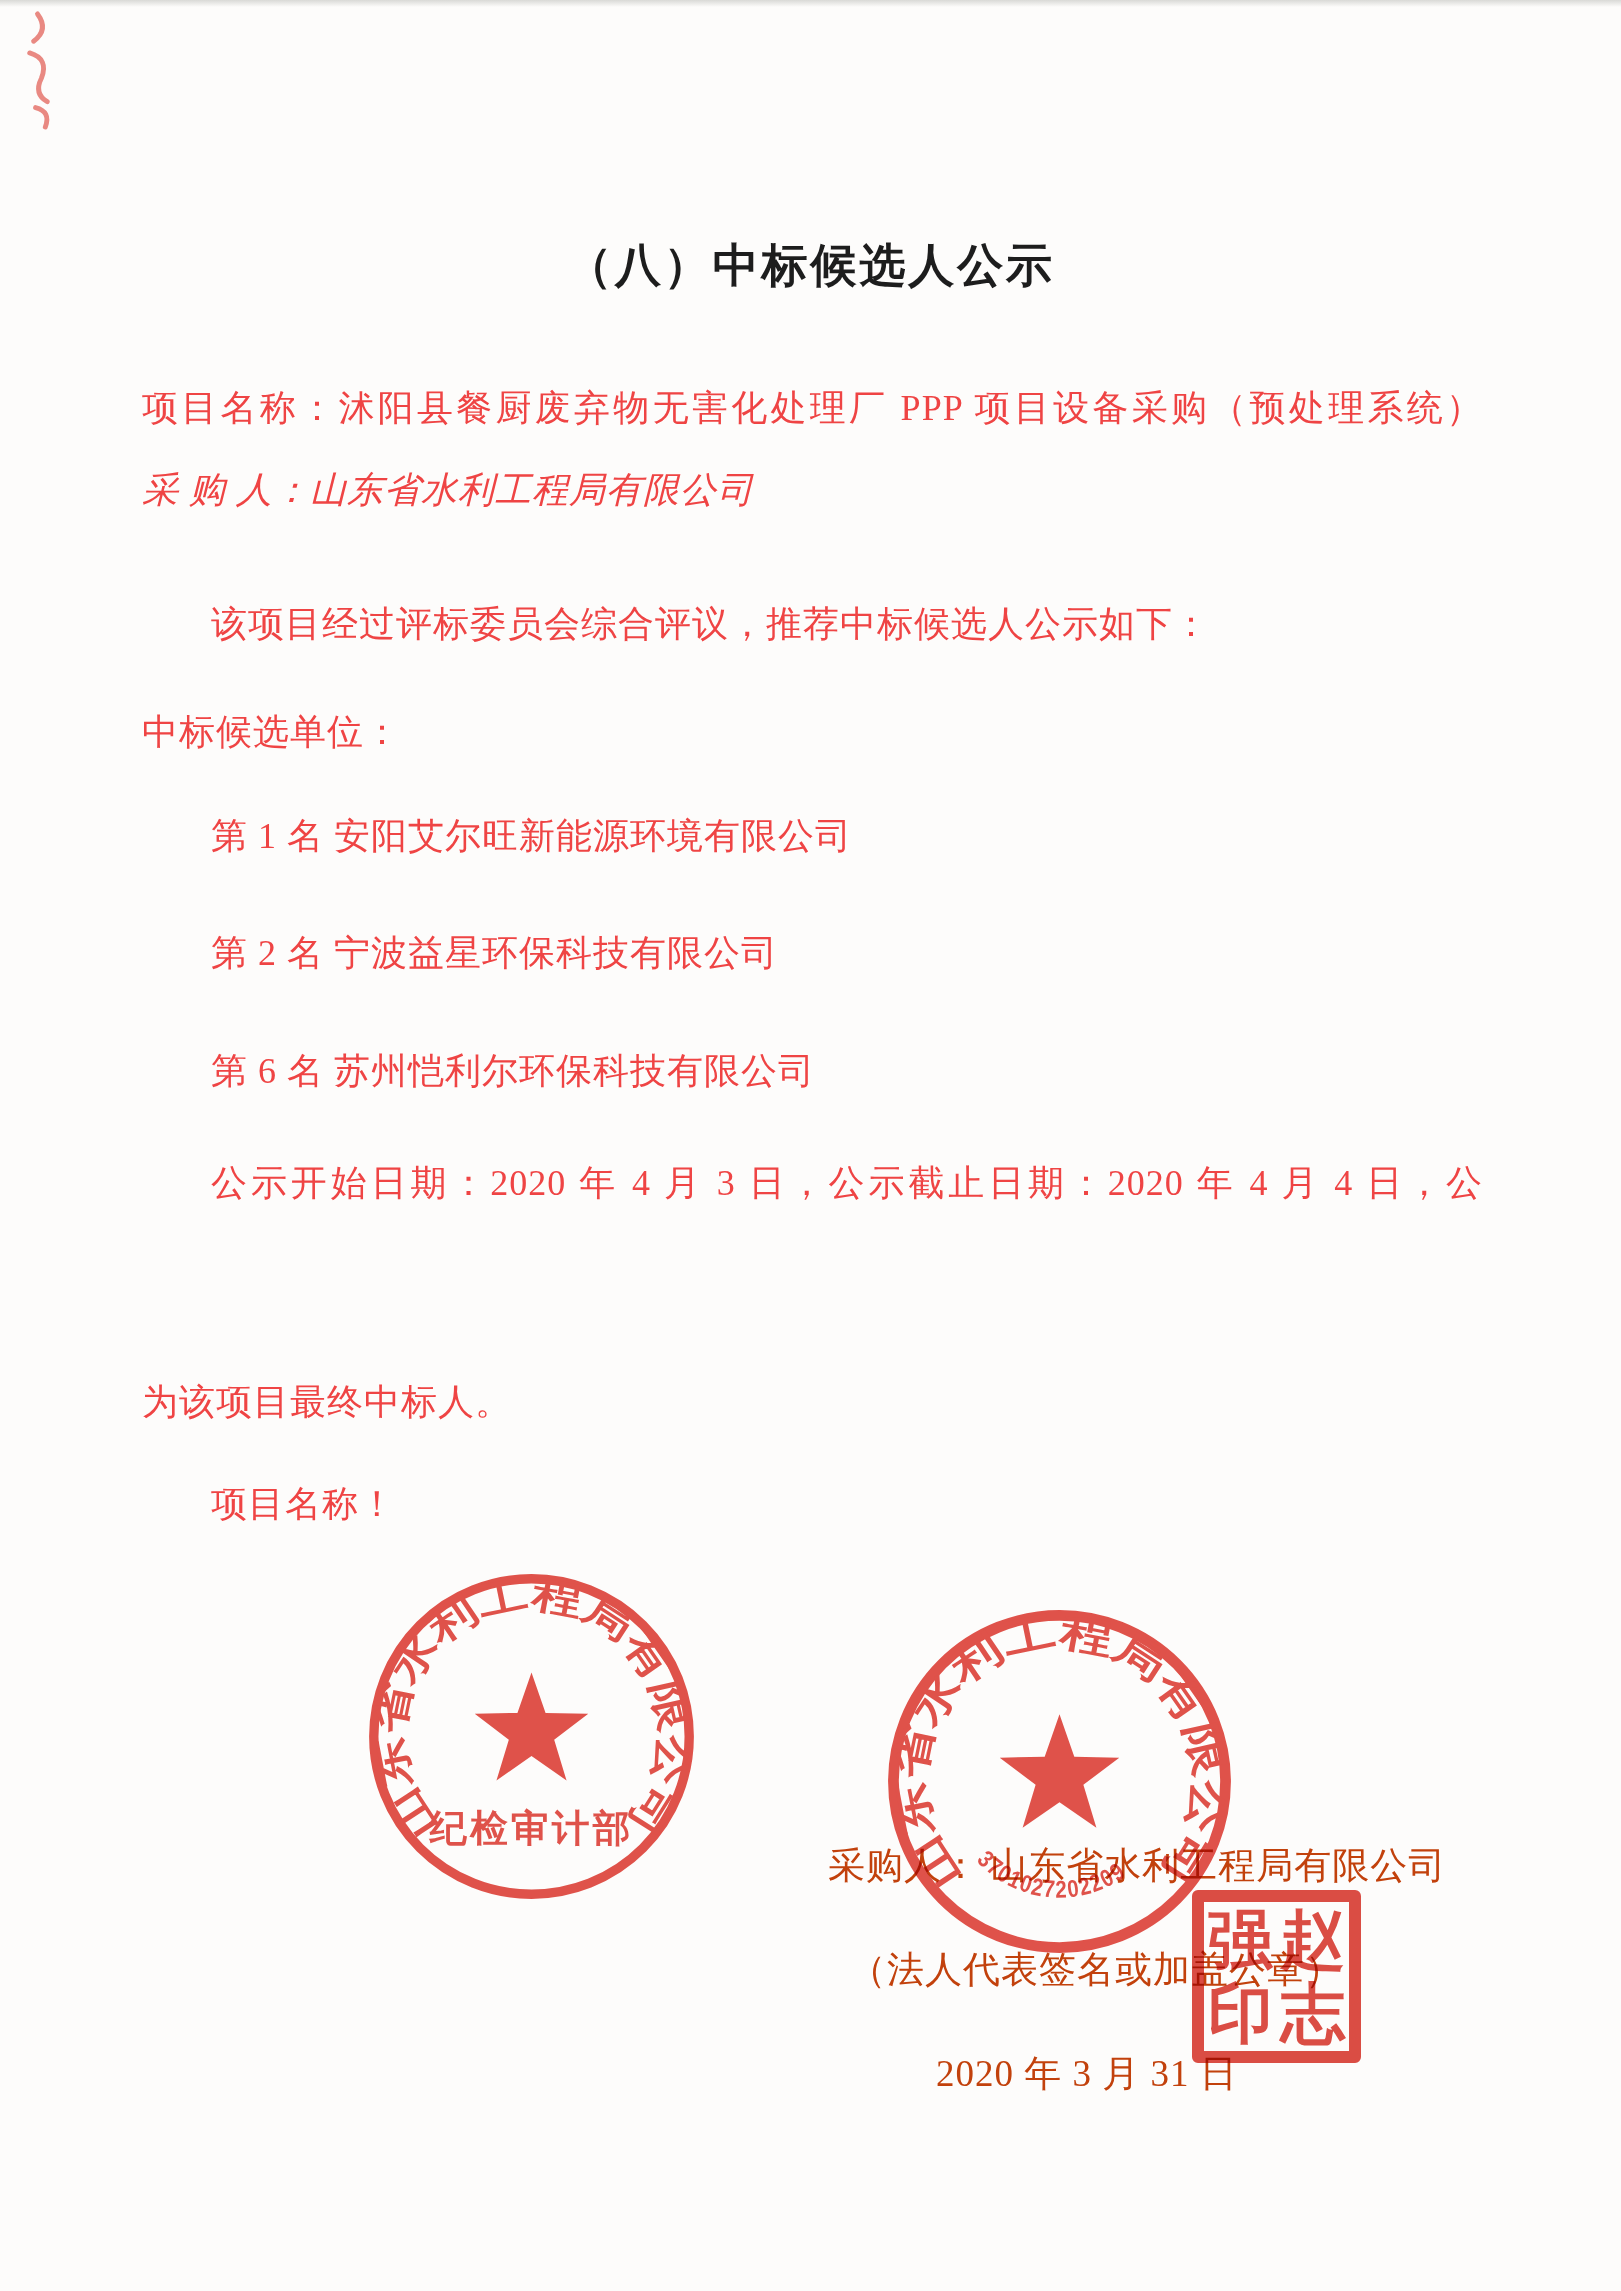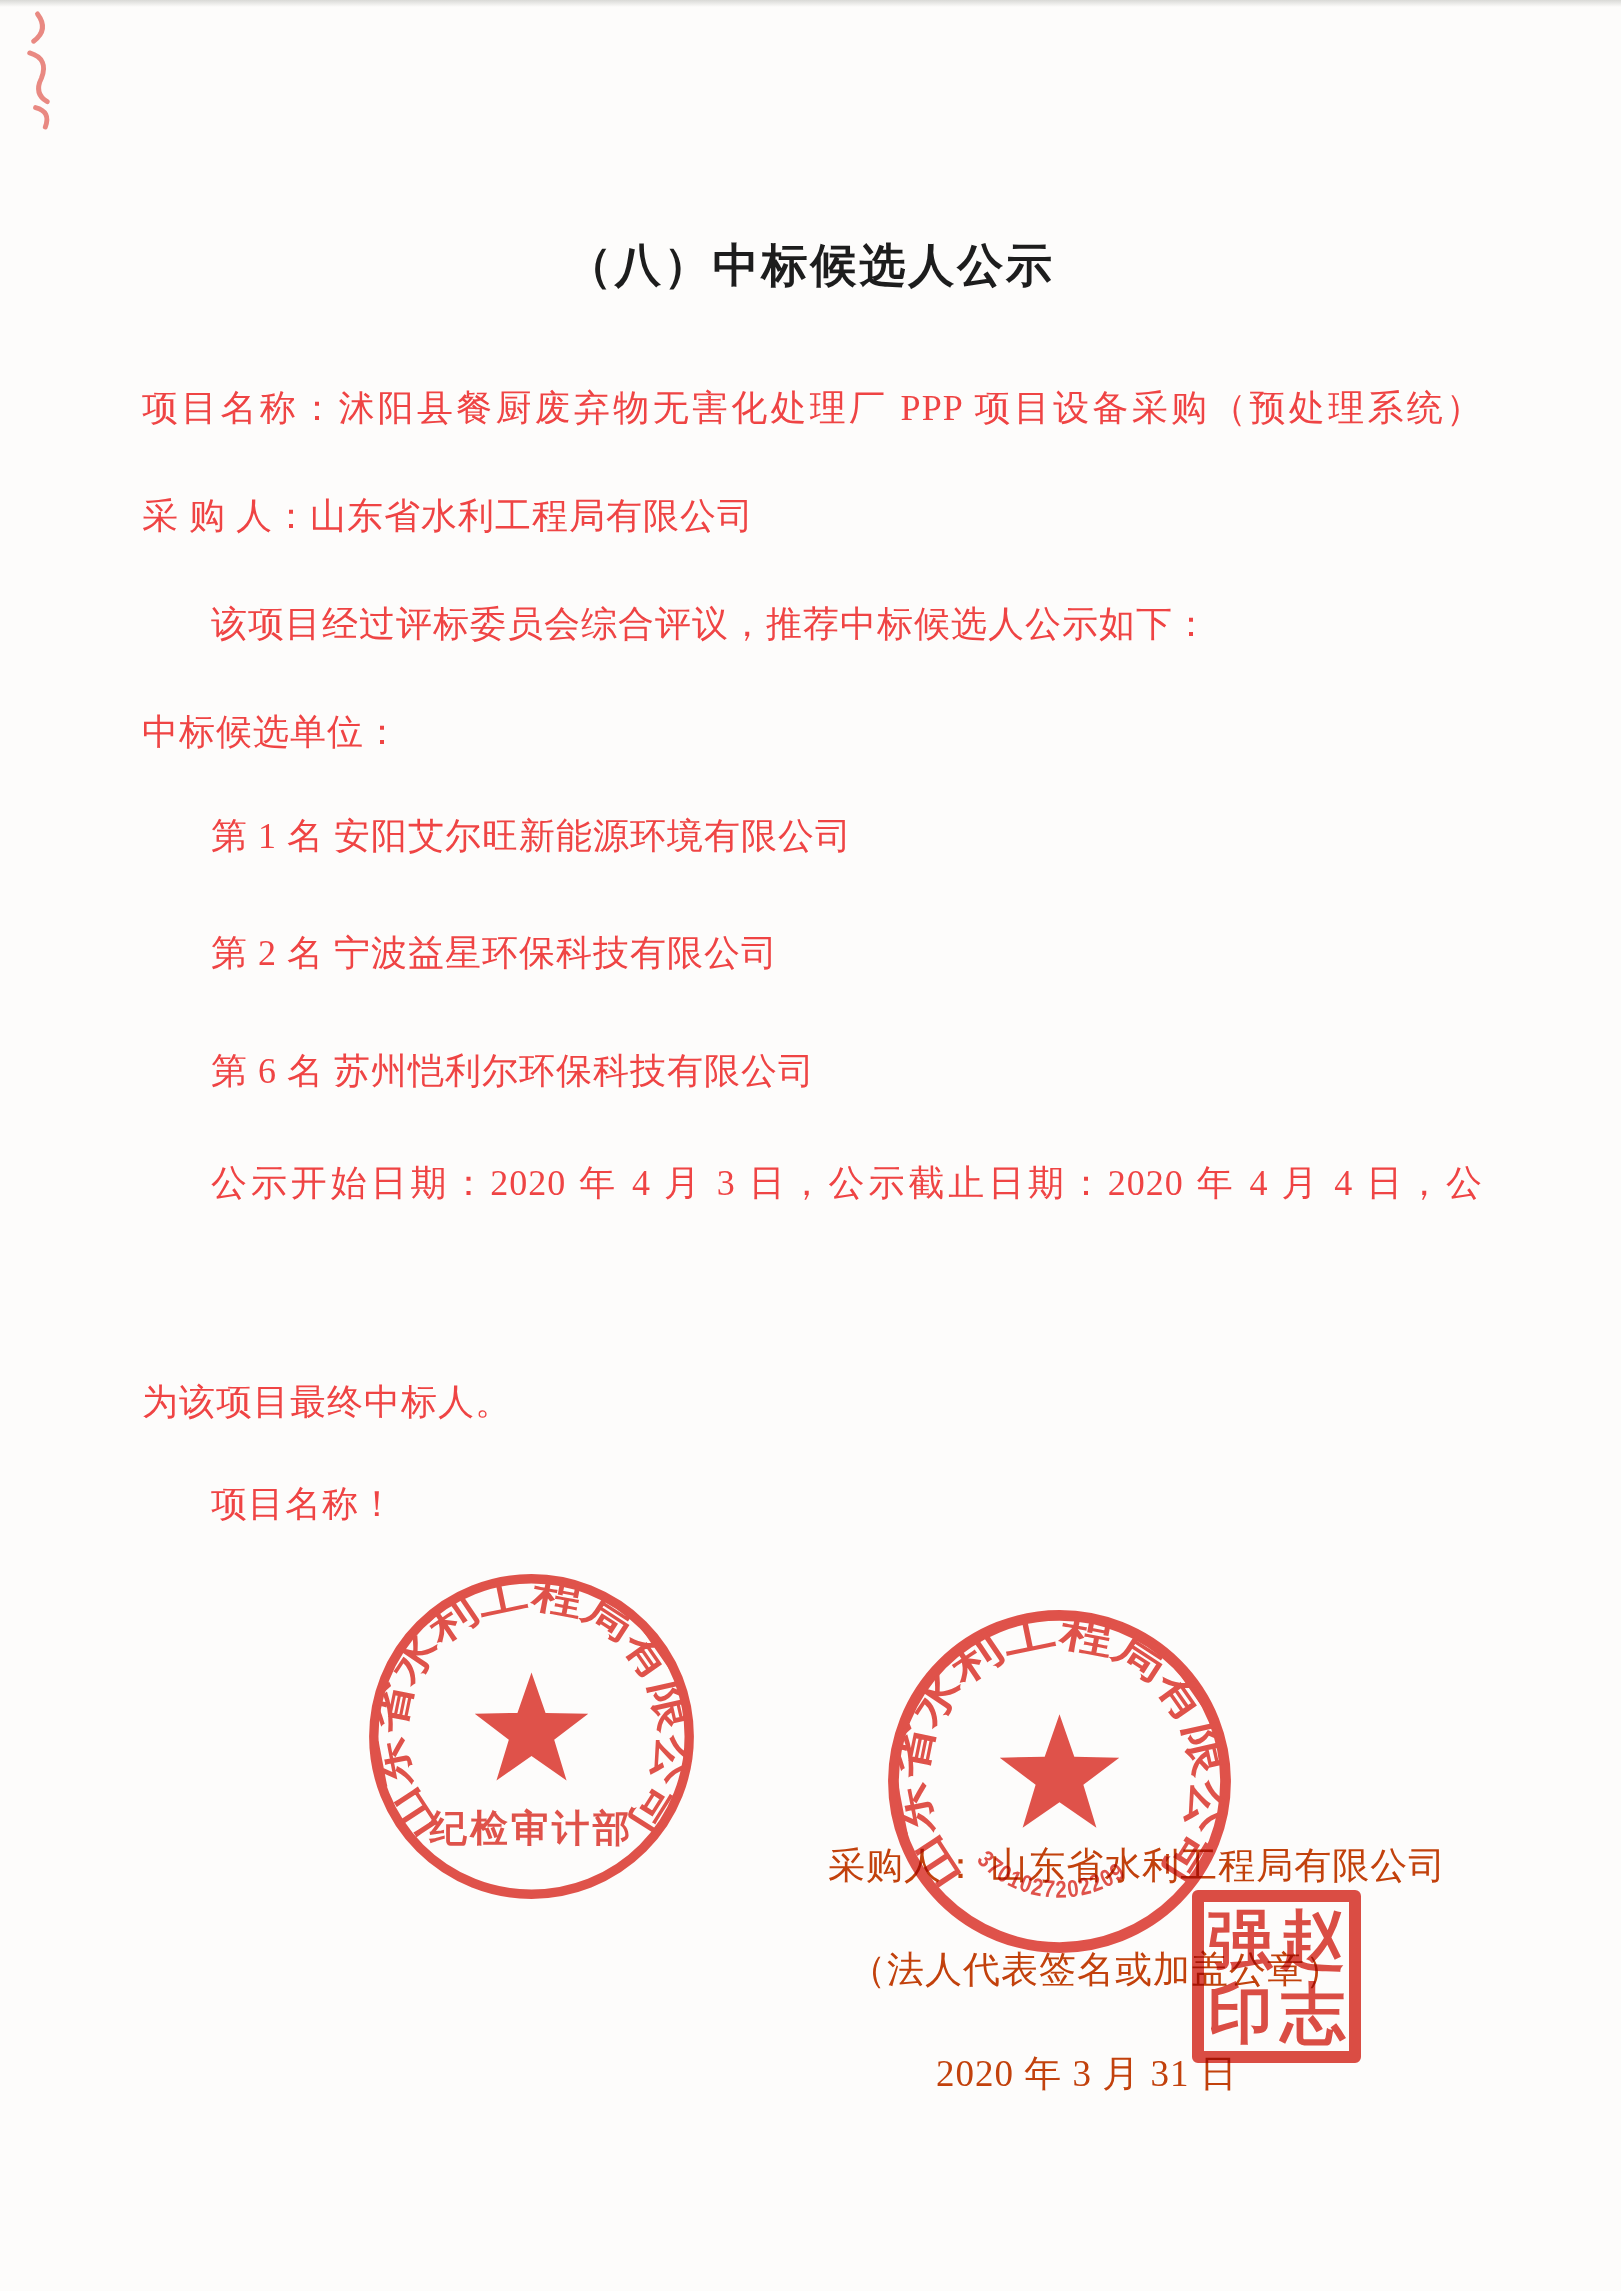--- a/index.html
+++ b/index.html
@@ -91,21 +91,21 @@
 
   <svg class="pen-marks" width="78" height="127" viewBox="0 0 80 130">
     <path d="M 20 8 q 12 16 -4 28" fill="none" stroke="#e25a50" stroke-width="5" stroke-linecap="round"></path>
     <path d="M 12 48 q 20 6 12 26 q -8 16 6 24" fill="none" stroke="#e25a50" stroke-width="5" stroke-linecap="round"></path>
     <path d="M 18 104 q 16 4 10 20" fill="none" stroke="#e25a50" stroke-width="5" stroke-linecap="round"></path>
   </svg>
 
   <h1 class="doc-title">（八）中标候选人公示</h1>
 
   <div class="line stretch" style="top:384px;">项目名称：沭阳县餐厨废弃物无害化处理厂 PPP 项目设备采购（预处理系统）</div>
-  <div class="line" style="top:492px;">采 购 人：山东省水利工程局有限公司</div>
+  <div class="line" style="top:466px;font-style:italic;">采 购 人：山东省水利工程局有限公司</div>
   <div class="line indent" style="top:600px;">该项目经过评标委员会综合评议，推荐中标候选人公示如下：</div>
   <div class="line" style="top:708px;">中标候选单位：</div>
 
   <div class="line indent" style="top:812px;">第 1 名  安阳艾尔旺新能源环境有限公司</div>
   <div class="line indent" style="top:929px;">第 2 名  宁波益星环保科技有限公司</div>
   <div class="line indent" style="top:1047px;">第 6 名  苏州恺利尔环保科技有限公司</div>
 
   <div class="line indent stretch" style="top:1159px;">公示开始日期：2020 年 4 月 3 日，公示截止日期：2020 年 4 月 4 日，公</div>
   <div class="line" style="top:1378px;">为该项目最终中标人。</div>
   <div class="line indent" style="top:1480px;">项目名称！</div>

